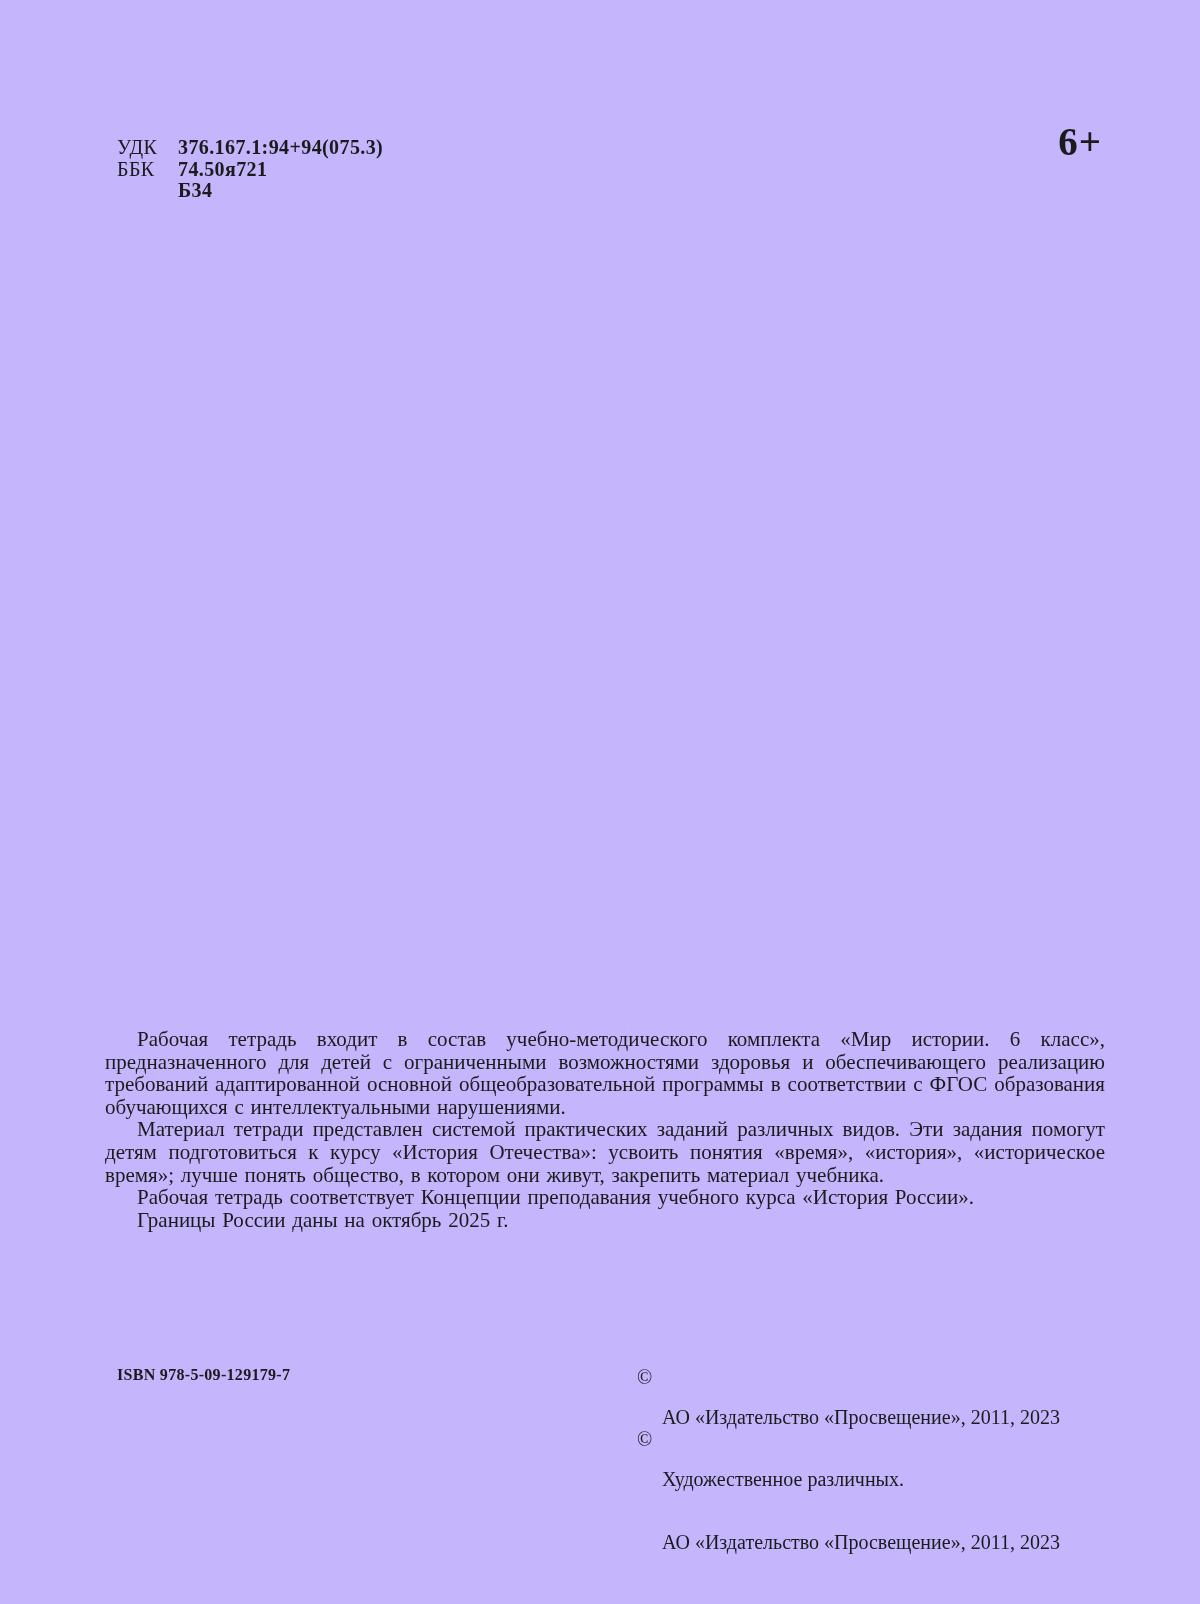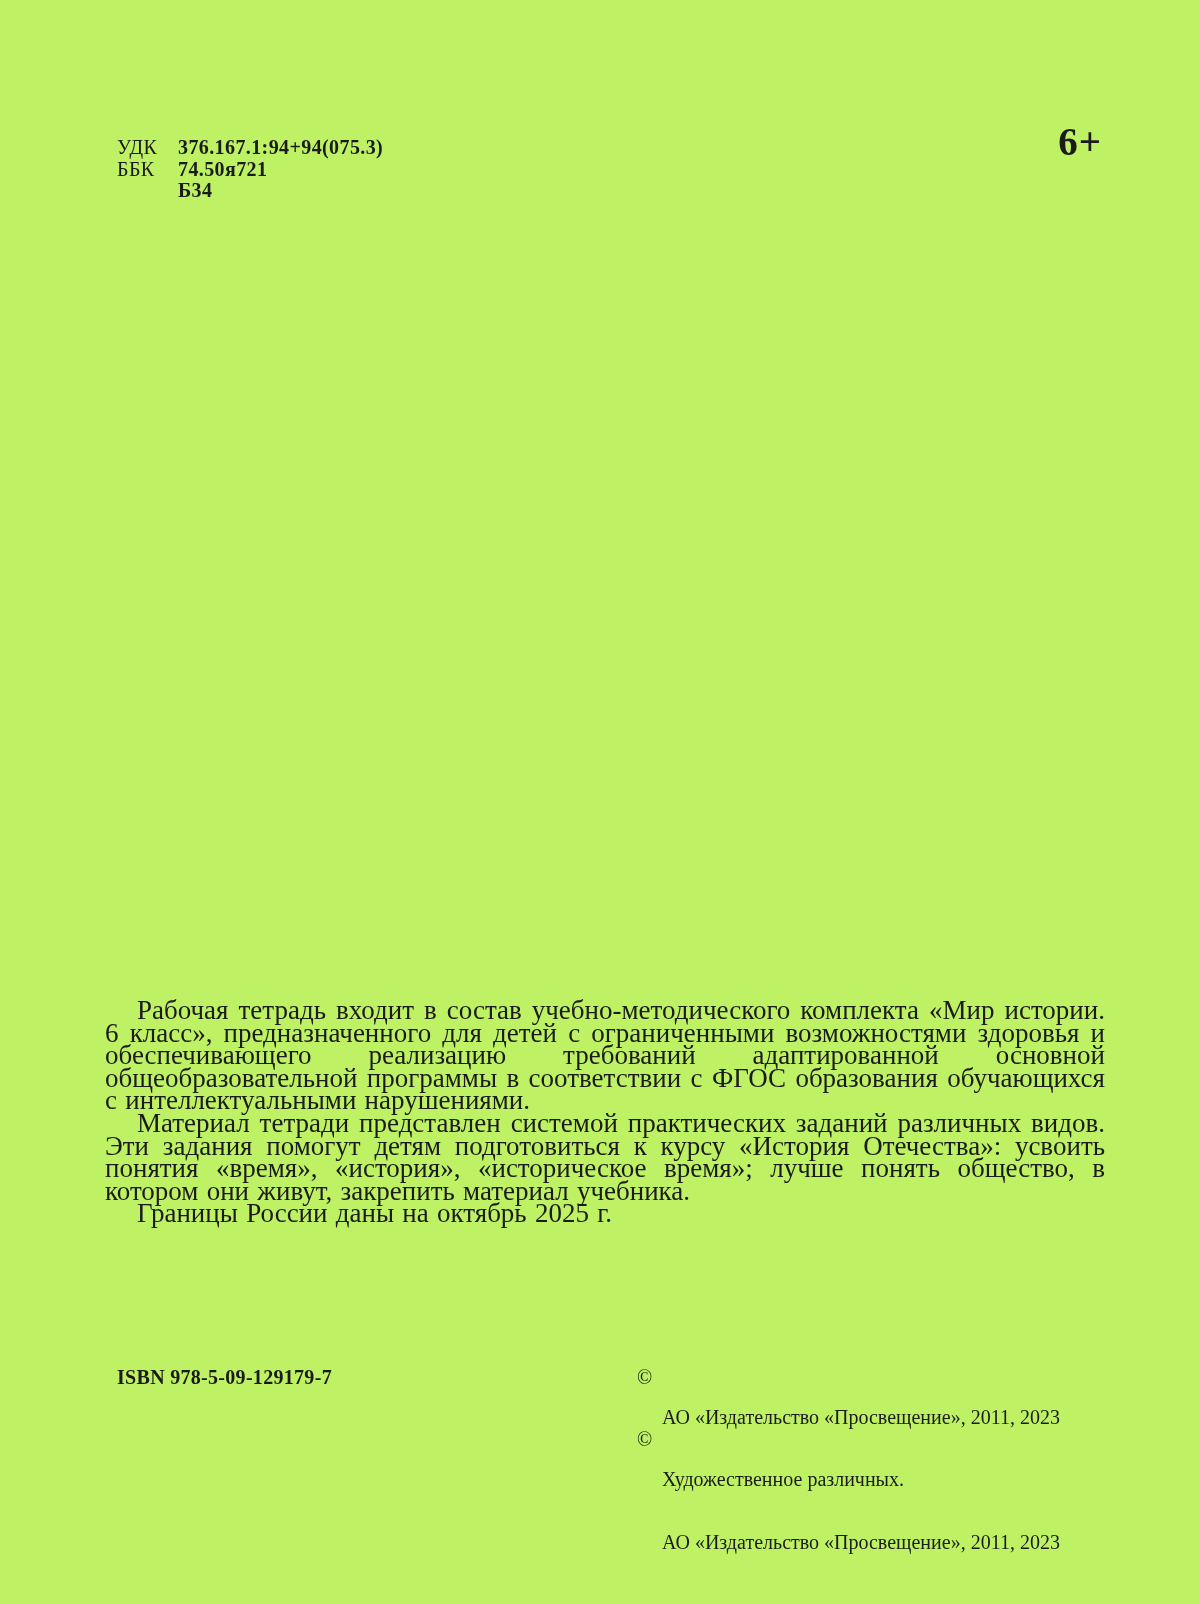--- a/index.html
+++ b/index.html
@@ -1,21 +1,21 @@
 <!DOCTYPE html>
 <html lang="ru"><head>
 <meta charset="utf-8">
 <style>
   * { margin: 0; padding: 0; box-sizing: border-box; }
   html, body { background: #ffffff; }
   .page {
     position: relative;
     width: 1200px;
     height: 1604px;
-    background: #bef264;
+    background: #c4b5fd;
     color: #1b1b1b;
     font-family: "Liberation Serif", "DejaVu Serif", serif;
     overflow: hidden;
   }
 
   
   .codes-block {
     position: absolute;
     top: 137px;
     left: 117px;
@@ -34,39 +34,39 @@
     right: 98px;
     font-size: 39px;
     font-weight: bold;
     line-height: 1;
     letter-spacing: 1px;
   }
 
   
   .annotation {
     position: absolute;
-    top: 999px;
+    top: 1028px;
     left: 105px;
     width: 1000px;
-    font-size: 27px;
+    font-size: 21px;
     line-height: 22.6px;
     text-align: justify;
     word-spacing: 1.5px;
   }
   .annotation p {
     text-indent: 32px;
     margin: 0;
   }
 
   
   .isbn {
     position: absolute;
     top: 1366px;
     left: 117px;
-    font-size: 20px;
+    font-size: 16px;
     font-weight: bold;
     letter-spacing: 0.3px;
     white-space: nowrap;
   }
   .copyright-block {
     position: absolute;
     top: 1366px;
     left: 637px;
     font-size: 20px;
     line-height: 22.4px;
@@ -93,20 +93,21 @@
       <span class="codes-label"></span>
       <span class="codes-value">Б34</span>
     </div>
   </div>
 
   <div class="age-rating">6+</div>
 
   <div class="annotation">
     <p>Рабочая тетрадь входит в состав учебно-методического комплекта «Мир истории. 6 класс», предназначенного для детей с ограниченными возможностями здоровья и обеспечивающего реализацию требований адаптированной основной общеобразовательной программы в соответствии с ФГОС образования обучающихся с интеллектуальными нарушениями.</p>
     <p>Материал тетради представлен системой практических заданий различных видов. Эти задания помогут детям подготовиться к курсу «История Отечества»: усвоить понятия «время», «история», «историческое время»; лучше понять общество, в котором они живут, закрепить материал учебника.</p>
+    <p>Рабочая тетрадь соответствует Концепции преподавания учебного курса «История России».</p>
     <p>Границы России даны на октябрь 2025 г.</p>
   </div>
 
   <div class="isbn">ISBN 978-5-09-129179-7</div>
 
   <div class="copyright-block">
     <div class="copyright-line">
       <span class="copyright-sym">©</span>
       <span class="copyright-text">АО «Издательство «Просвещение», 2011, 2023</span>
     </div>

